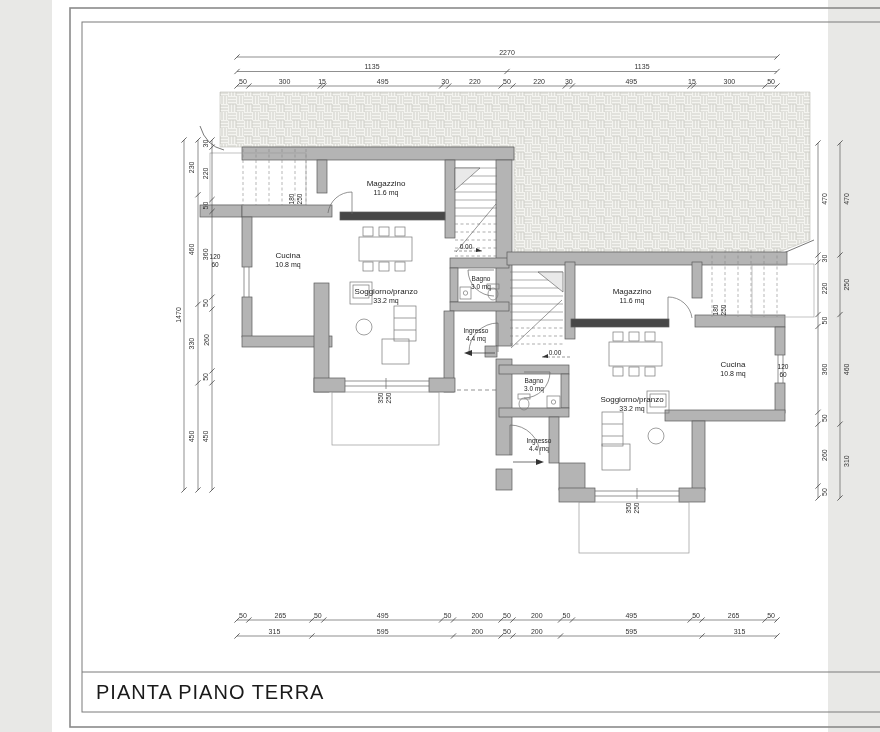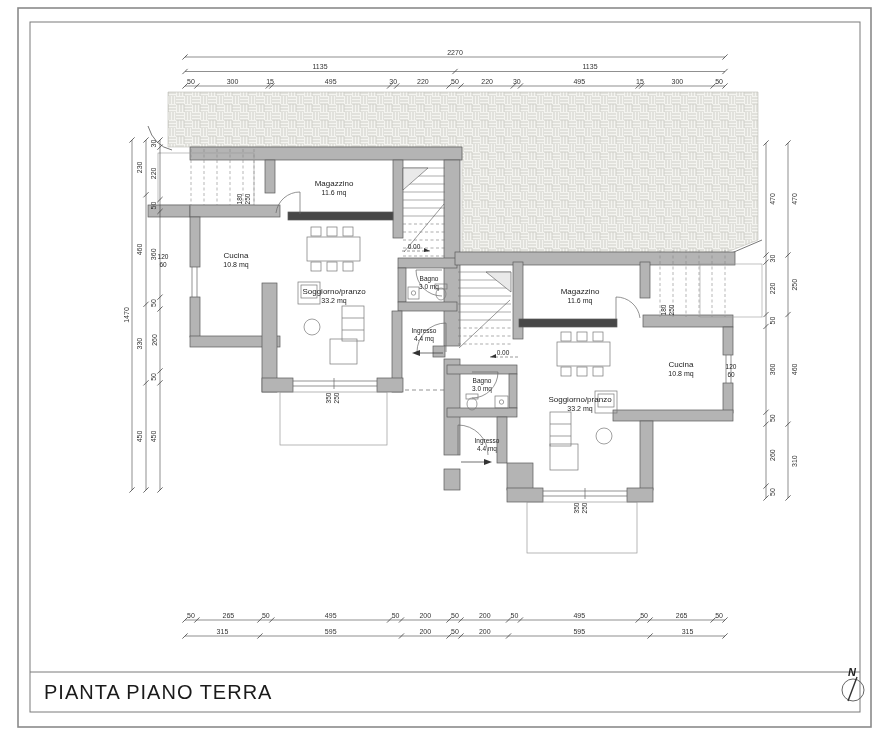--- a/index.html
+++ b/index.html
@@ -1,16 +1,16 @@
 <!DOCTYPE html>
 <html><head>
 <meta charset="utf-8">
 <style>
   html,body{margin:0;padding:0;background:#e8e8e6;}
-  .page{width:880px;height:732px;background:#ffffff;position:relative;margin:0 auto;
+  .page{width:776px;height:732px;background:#ffffff;position:relative;margin:0 auto;
         font-family:"Liberation Sans", sans-serif;}
   svg{display:block;}
   .rm{font-size:8px;fill:#222;}
   .ar{font-size:7px;fill:#222;}
   .sm{font-size:6.5px;fill:#222;}
   .dimtxt{font-size:7px;fill:#333;}
   .title{font-size:20px;fill:#1a1a1a;letter-spacing:1px;}
   .north{font-size:11px;font-style:italic;font-weight:bold;fill:#222;}
   text{font-family:"Liberation Sans", sans-serif;}
 </style>

